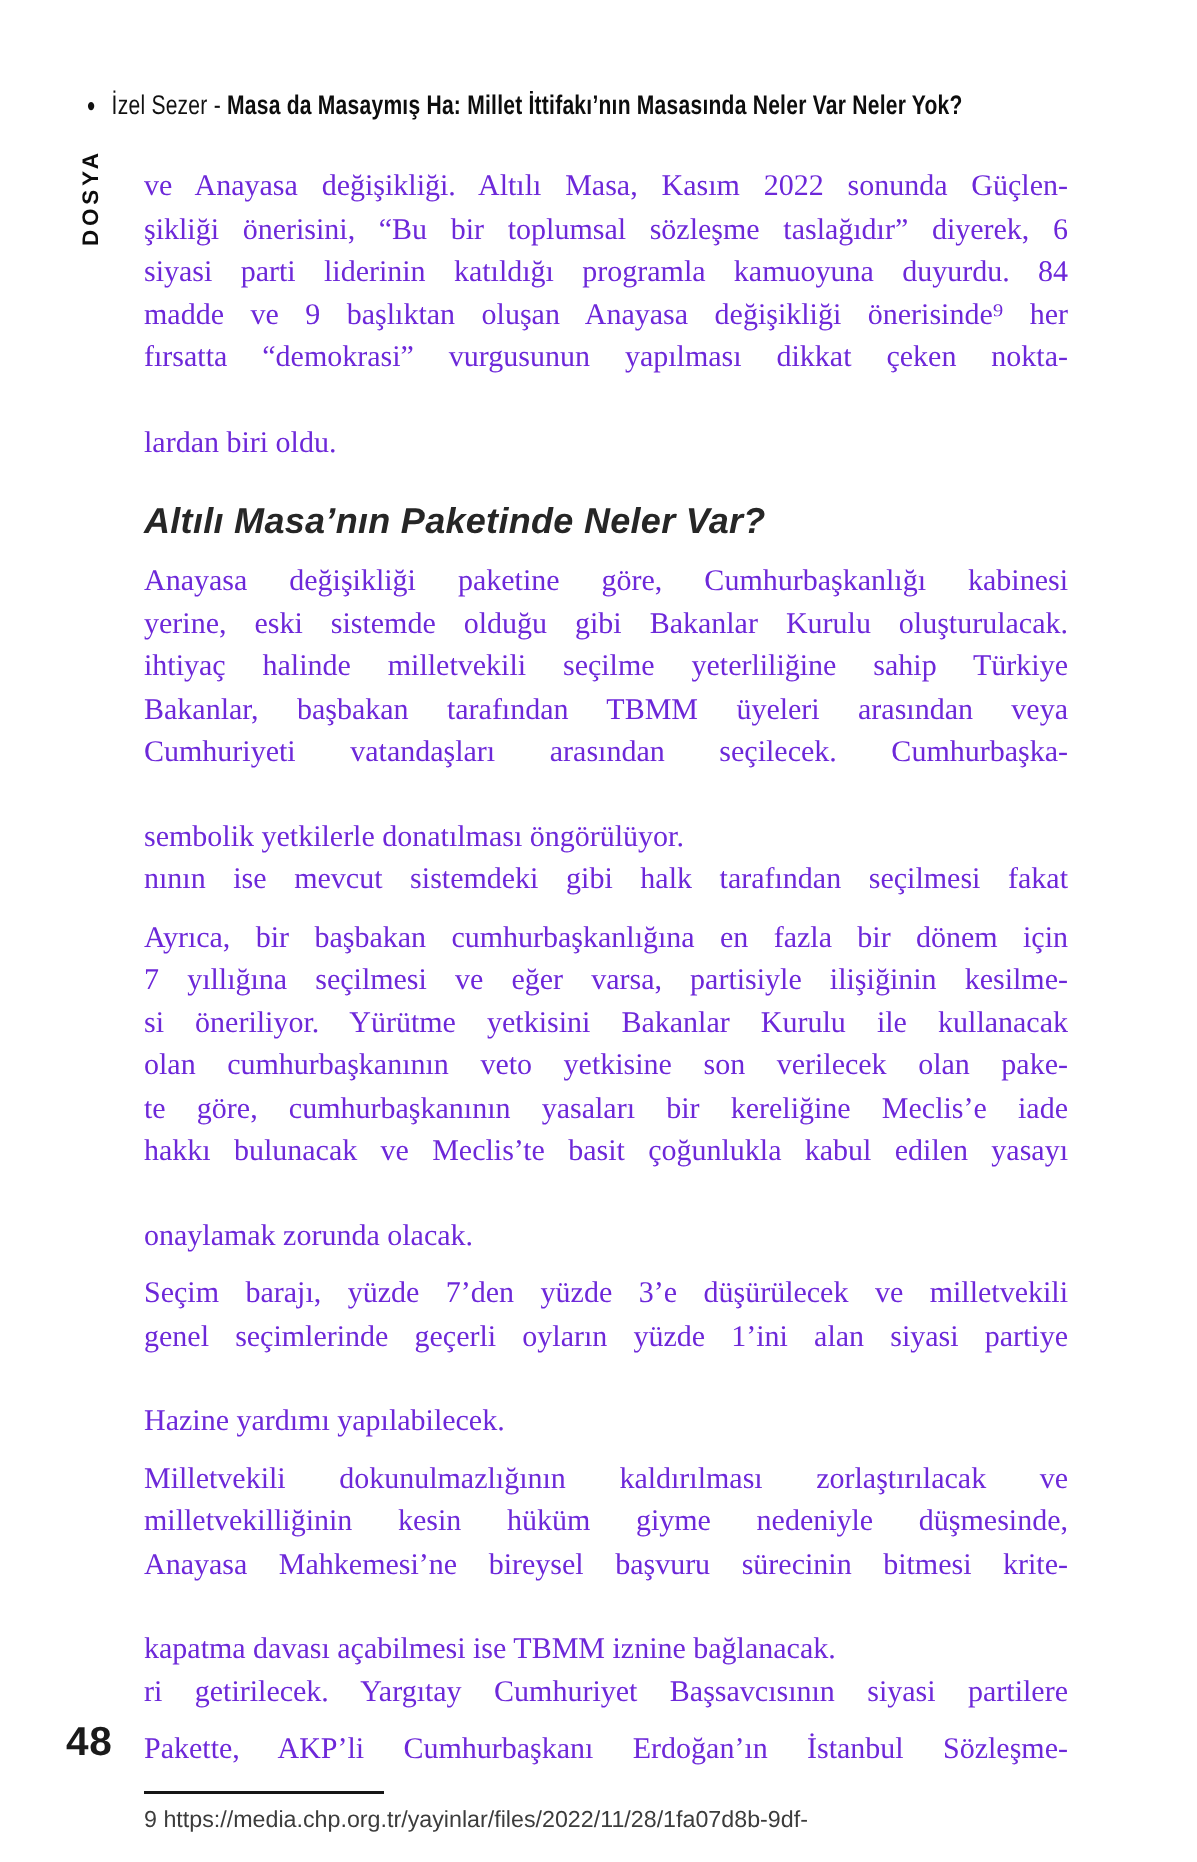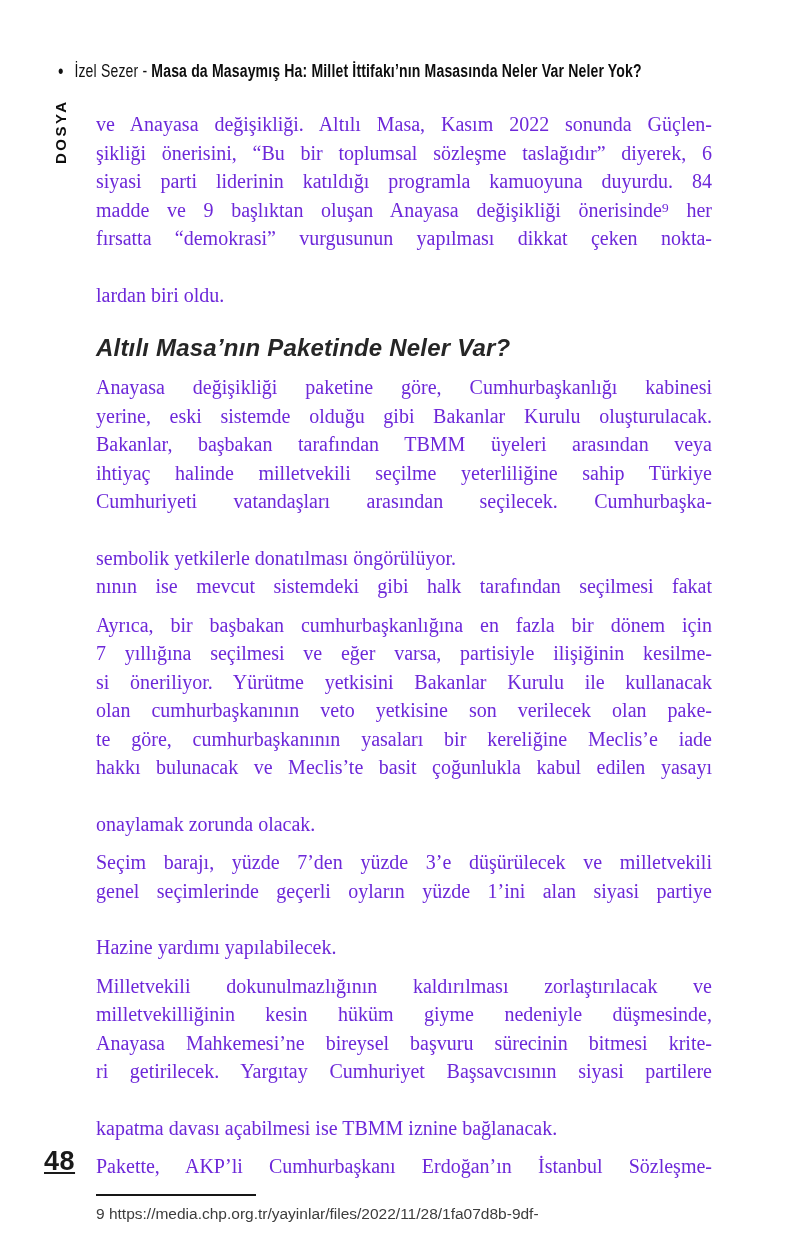--- a/index.html
+++ b/index.html
@@ -115,21 +115,20 @@
 
   .page-number {
     position: absolute;
     left: 44px;
     top: 1146px;
     font-family: "Liberation Sans", sans-serif;
     font-weight: bold;
     font-size: 27px;
     color: #1a1a1a;
     letter-spacing: 0.5px;
-    text-decoration: underline;
   }
 </style>
 </head>
 <body>
 
 <header class="running-header">
   <span class="hdr-inner">
     <span class="hdr-bullet">•</span><span class="hdr-author">İzel Sezer - </span><span class="hdr-title">Masa da Masaymış Ha: Millet İttifakı’nın Masasında Neler Var Neler Yok?</span>
   </span>
 </header>
@@ -145,22 +144,22 @@
       <div class="line">madde ve 9 başlıktan oluşan Anayasa değişikliği önerisinde⁹ her</div>
       <div class="line">fırsatta “demokrasi” vurgusunun yapılması dikkat çeken nokta-</div>
       <div class="line last">lardan biri oldu.</div>
     </div>
 
   <h2 class="section-heading">Altılı Masa’nın Paketinde Neler Var?</h2>
 
   <div class="para">
       <div class="line">Anayasa değişikliği paketine göre, Cumhurbaşkanlığı kabinesi</div>
       <div class="line">yerine, eski sistemde olduğu gibi Bakanlar Kurulu oluşturulacak.</div>
+      <div class="line">ihtiyaç halinde milletvekili seçilme yeterliliğine sahip Türkiye</div>
       <div class="line">Bakanlar, başbakan tarafından TBMM üyeleri arasından veya</div>
-      <div class="line">ihtiyaç halinde milletvekili seçilme yeterliliğine sahip Türkiye</div>
       <div class="line">Cumhuriyeti vatandaşları arasından seçilecek. Cumhurbaşka-</div>
       <div class="line last">sembolik yetkilerle donatılması öngörülüyor.</div>
       <div class="line">nının ise mevcut sistemdeki gibi halk tarafından seçilmesi fakat</div>
     </div>
   <div class="para">
       <div class="line">Ayrıca, bir başbakan cumhurbaşkanlığına en fazla bir dönem için</div>
       <div class="line">7 yıllığına seçilmesi ve eğer varsa, partisiyle ilişiğinin kesilme-</div>
       <div class="line">si öneriliyor. Yürütme yetkisini Bakanlar Kurulu ile kullanacak</div>
       <div class="line">olan cumhurbaşkanının veto yetkisine son verilecek olan pake-</div>
       <div class="line">te göre, cumhurbaşkanının yasaları bir kereliğine Meclis’e iade</div>
@@ -169,22 +168,22 @@
     </div>
   <div class="para">
       <div class="line">Seçim barajı, yüzde 7’den yüzde 3’e düşürülecek ve milletvekili</div>
       <div class="line">genel seçimlerinde geçerli oyların yüzde 1’ini alan siyasi partiye</div>
       <div class="line last">Hazine yardımı yapılabilecek.</div>
     </div>
   <div class="para">
       <div class="line">Milletvekili dokunulmazlığının kaldırılması zorlaştırılacak ve</div>
       <div class="line">milletvekilliğinin kesin hüküm giyme nedeniyle düşmesinde,</div>
       <div class="line">Anayasa Mahkemesi’ne bireysel başvuru sürecinin bitmesi krite-</div>
+      <div class="line last">kapatma davası açabilmesi ise TBMM iznine bağlanacak.</div>
       <div class="line">ri getirilecek. Yargıtay Cumhuriyet Başsavcısının siyasi partilere</div>
-      <div class="line last">kapatma davası açabilmesi ise TBMM iznine bağlanacak.</div>
     </div>
   <div class="para">
       <div class="line">Pakette, AKP’li Cumhurbaşkanı Erdoğan’ın İstanbul Sözleşme-</div>
     </div>
 
   <div class="footnote-block">
     <hr class="footnote-rule">
     <div class="para footnote">
         <div class="line">9    https://media.chp.org.tr/yayinlar/files/2022/11/28/1fa07d8b-9df-</div>
         <div class="line last">f-4d4b-af63-c38f3c411169.pdf?tick=1669625848096</div>

